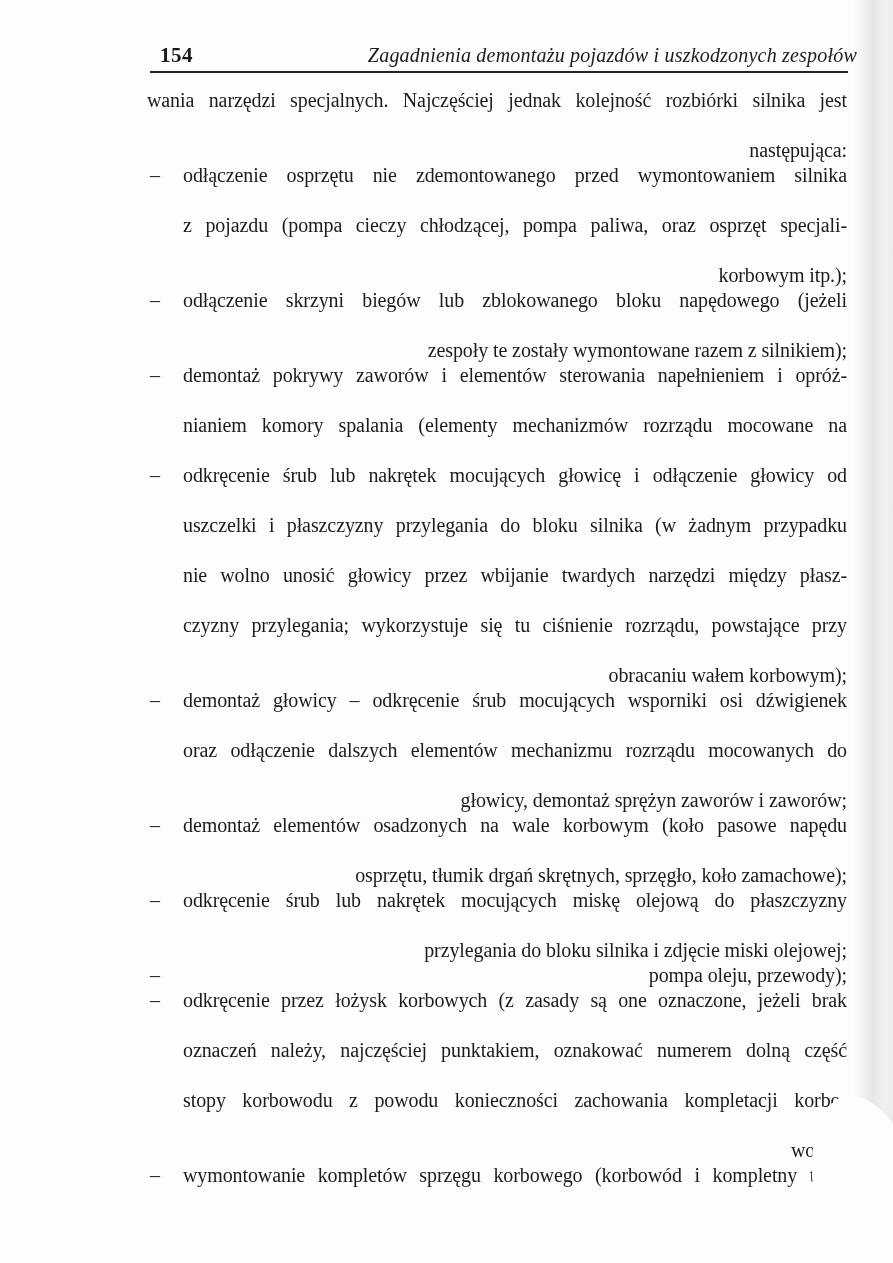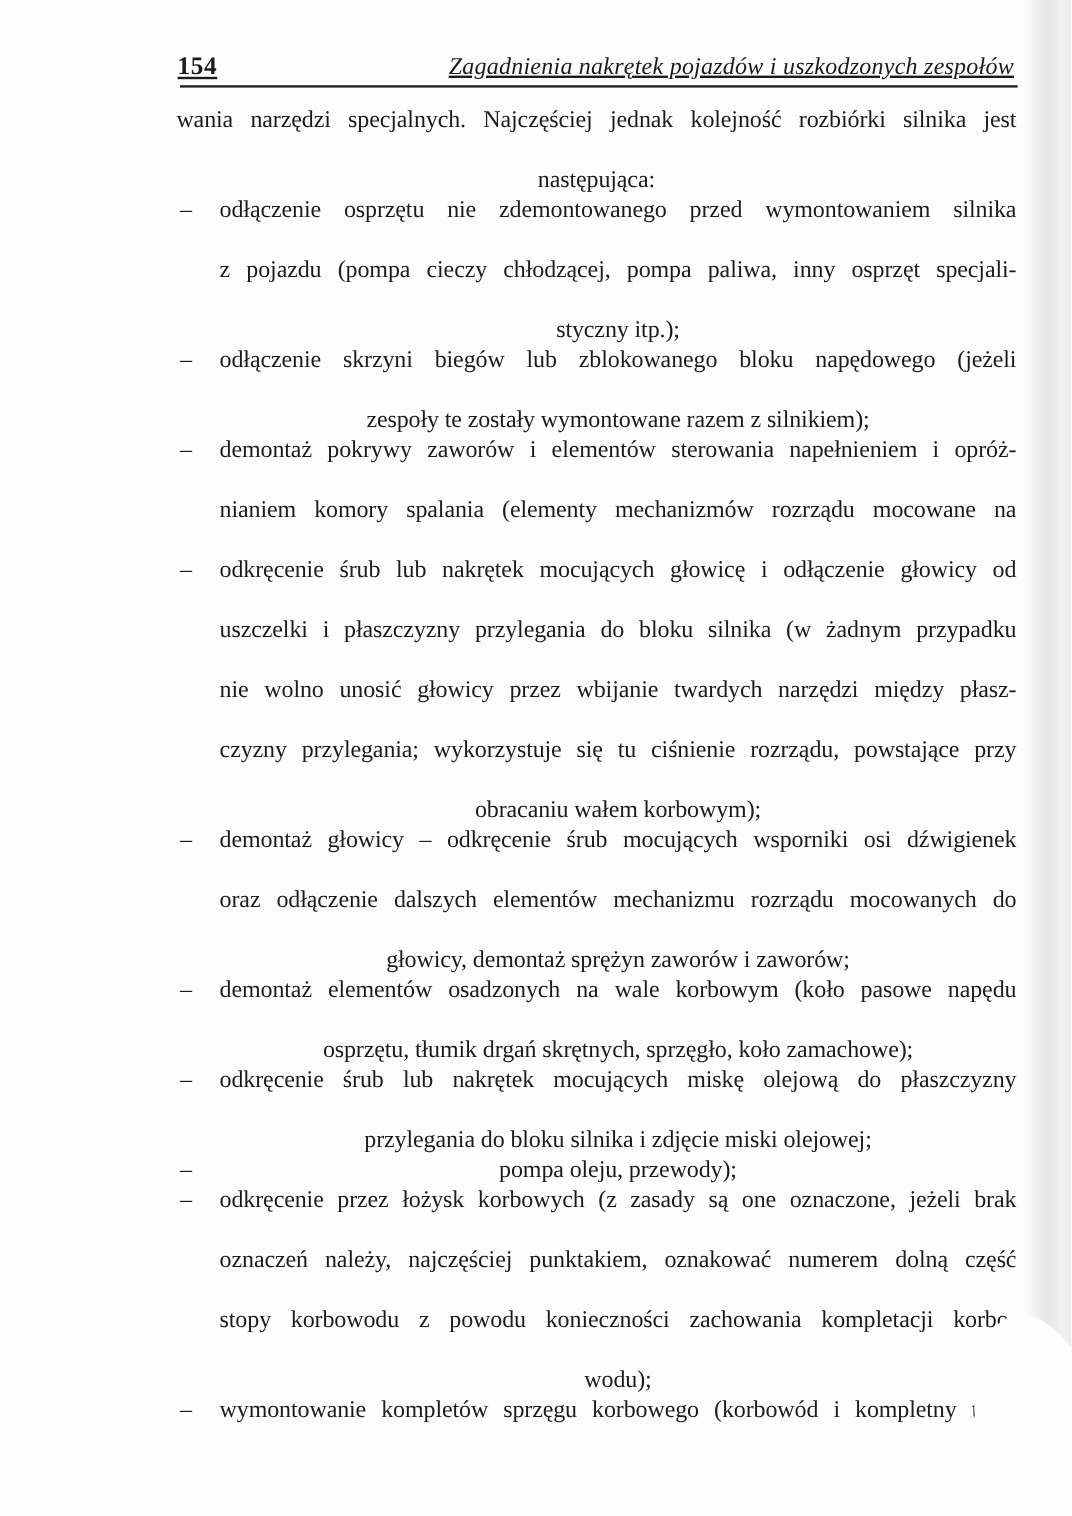--- a/index.html
+++ b/index.html
@@ -8,26 +8,25 @@
     width: 893px;
     height: 1263px;
     background: #fdfdfd;
     overflow: hidden;
     font-family: "Liberation Serif", "DejaVu Serif", serif;
     color: #1b1b1b;
   }
   .running-head {
     position: absolute;
     top: 43px;
-    left: 148px;
+    left: 160px;
     width: 697px;
     display: flex;
     justify-content: space-between;
     align-items: baseline;
-    text-decoration: underline;
   }
   .page-number {
     font-weight: 700;
     font-size: 21px;
     letter-spacing: 0.5px;
   }
   .running-title {
     font-style: italic;
     font-size: 20px;
     letter-spacing: 0.2px;
@@ -51,21 +50,21 @@
   }
   .block { position: relative; }
   .block.bullet { padding-left: 36px; }
   .dash {
     position: absolute;
     left: 3px;
     top: 0;
   }
   .line { text-align: justify; }
   .line::after { content: ""; display: inline-block; width: 100%; height: 0; }
-  .line.last { text-align: center; }
+  .line.last { text-align: right; }
   .line.last::after { content: none; }
   .scan-shadow {
     position: absolute;
     top: 0;
     right: 0;
     width: 40px;
     height: 100%;
     background: linear-gradient(to right,
       rgba(110,110,110,0) 0%,
       rgba(110,110,110,0.16) 50%,
@@ -82,36 +81,36 @@
     border-radius: 50%;
     transform: rotate(-14deg);
   }
 </style>
 </head>
 <body>
 
 <div class="page">
   <header class="running-head">
     <span class="page-number">154</span>
-    <span class="running-title">Zagadnienia nakrętek pojazdów i uszkodzonych zespołów</span>
+    <span class="running-title">Zagadnienia demontażu pojazdów i uszkodzonych zespołów</span>
   </header>
   <div class="head-rule"></div>
   <main class="body-text" id="body-text">
       <div class="block para">
         <div class="lines">
           <div class="line">wania narzędzi specjalnych. Najczęściej jednak kolejność rozbiórki silnika jest</div>
           <div class="line last">następująca:</div>
         </div>
       </div>
       <div class="block bullet">
         <span class="dash">–</span>
         <div class="lines">
           <div class="line">odłączenie osprzętu nie zdemontowanego przed wymontowaniem silnika</div>
-          <div class="line">z pojazdu (pompa cieczy chłodzącej, pompa paliwa, inny osprzęt specjali-</div>
-          <div class="line last">styczny itp.);</div>
+          <div class="line">z pojazdu (pompa cieczy chłodzącej, pompa paliwa, oraz osprzęt specjali-</div>
+          <div class="line last">korbowym itp.);</div>
         </div>
       </div>
       <div class="block bullet">
         <span class="dash">–</span>
         <div class="lines">
           <div class="line">odłączenie skrzyni biegów lub zblokowanego bloku napędowego (jeżeli</div>
           <div class="line last">zespoły te zostały wymontowane razem z silnikiem);</div>
         </div>
       </div>
       <div class="block bullet">

